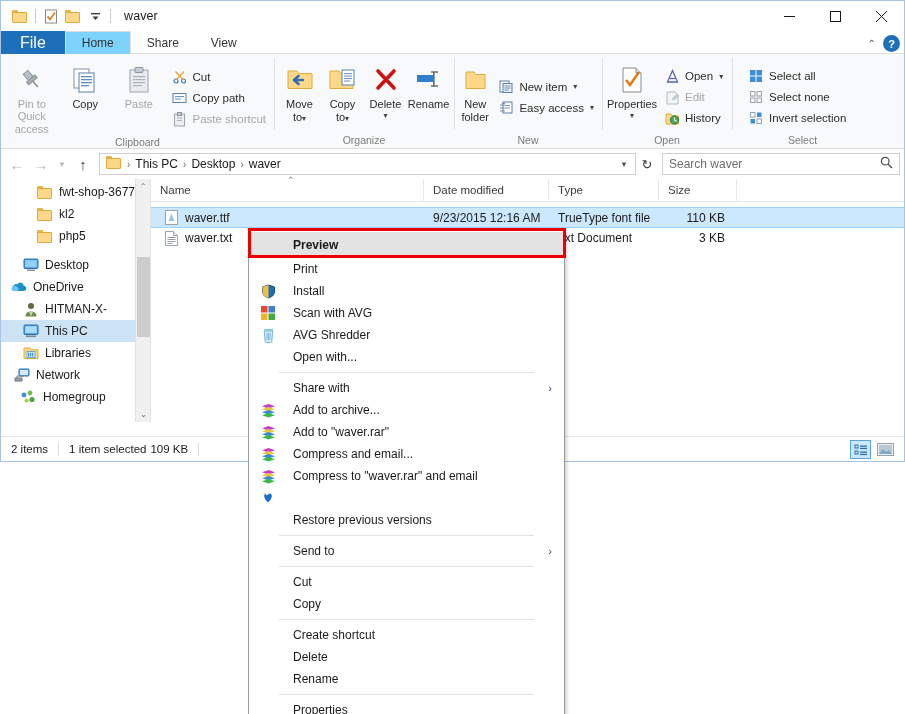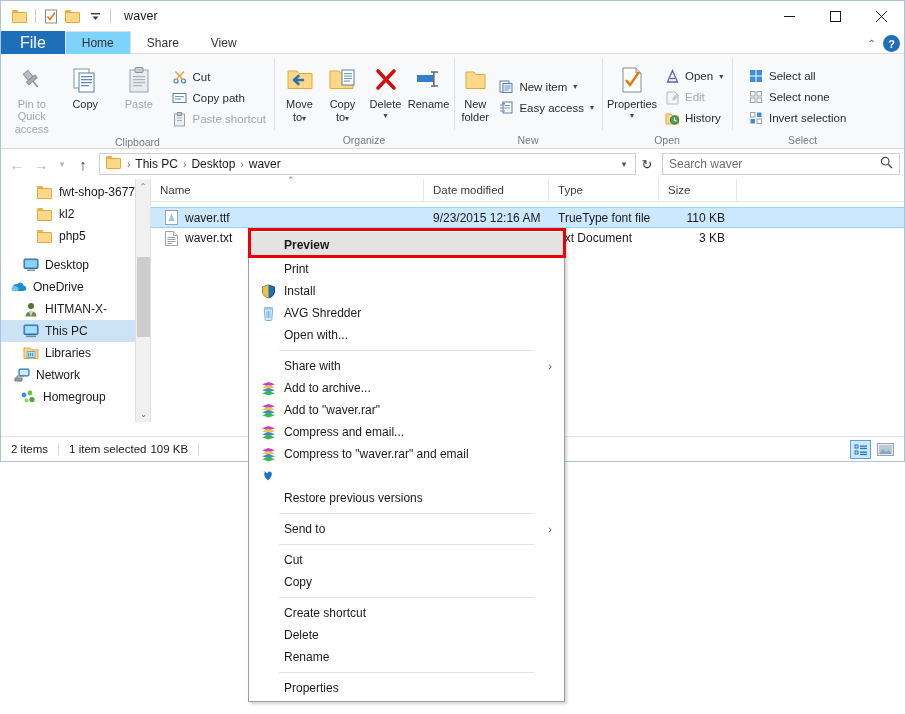--- a/index.html
+++ b/index.html
@@ -252,21 +252,21 @@
   .ctxitem {
     height: 22px;
     display: flex; align-items: center;
     font-size: 12px; color: #1a1a1a;
     padding-left: 2px; position: relative;
   }
   .ctxitem .cico {
     width: 22px; height: 18px; margin-left: 6px;
     display: flex; align-items: center; justify-content: center; flex: none;
   }
-  .ctxitem .clbl { margin-left: 5px; }
+  .ctxitem .clbl { margin-left: 14px; }
   .ctxitem.bold .clbl { font-weight: bold; }
   .ctxitem .submark {
     position: absolute; right: 12px;
     font-size: 11px; color: #2b4a7a;
   }
   .ctxsep { height: 1px; background: #e2e2e2; margin: 4px 30px 4px 30px; }
   .red-box {
     position: absolute;
     left: 248px; top: 228px;
     width: 318px; height: 30px;
@@ -857,20 +857,31 @@
       <span class="cico">
         <svg width="15" height="15" viewBox="0 0 15 15">
           <path d="M7.5 1 L13.5 3 v5 q0 4 -6 6 q-6 -2 -6 -6 V3 Z" fill="#1f6fb8" stroke="#164e80"></path>
           <path d="M7.5 1 L7.5 14 q-6 -2 -6 -6 V3 Z" fill="#f0c040"></path>
         </svg>
       </span>
       <span class="clbl">Install</span>
     </div>
     <div class="ctxitem">
       <span class="cico">
+        <svg width="14" height="14" viewBox="0 0 14 14">
+          <rect x="0" y="0" width="6.5" height="6.5" fill="#e84a2b"></rect>
+          <rect x="7.5" y="0" width="6.5" height="6.5" fill="#3f7fd0"></rect>
+          <rect x="0" y="7.5" width="6.5" height="6.5" fill="#f0b429"></rect>
+          <rect x="7.5" y="7.5" width="6.5" height="6.5" fill="#4aa83f"></rect>
+        </svg>
+      </span>
+      <span class="clbl">Scan with AVG</span>
+    </div>
+    <div class="ctxitem">
+      <span class="cico">
         <svg width="13" height="15" viewBox="0 0 13 15">
           <rect x="2" y="1" width="9" height="1.6" rx=".6" fill="#7fc4e8"></rect>
           <path d="M2.2 3 h8.6 l-1 10.6 a1 1 0 0 1 -1 .9 h-4.6 a1 1 0 0 1 -1 -.9 z" fill="#cfeaf8" stroke="#7fb4d8"></path>
           <path d="M5 5 v7 M6.5 5 v7 M8 5 v7" stroke="#7fb4d8" stroke-width=".9"></path>
         </svg>
       </span>
       <span class="clbl">AVG Shredder</span>
     </div>
     <div class="ctxitem">
       <span class="cico"></span>

